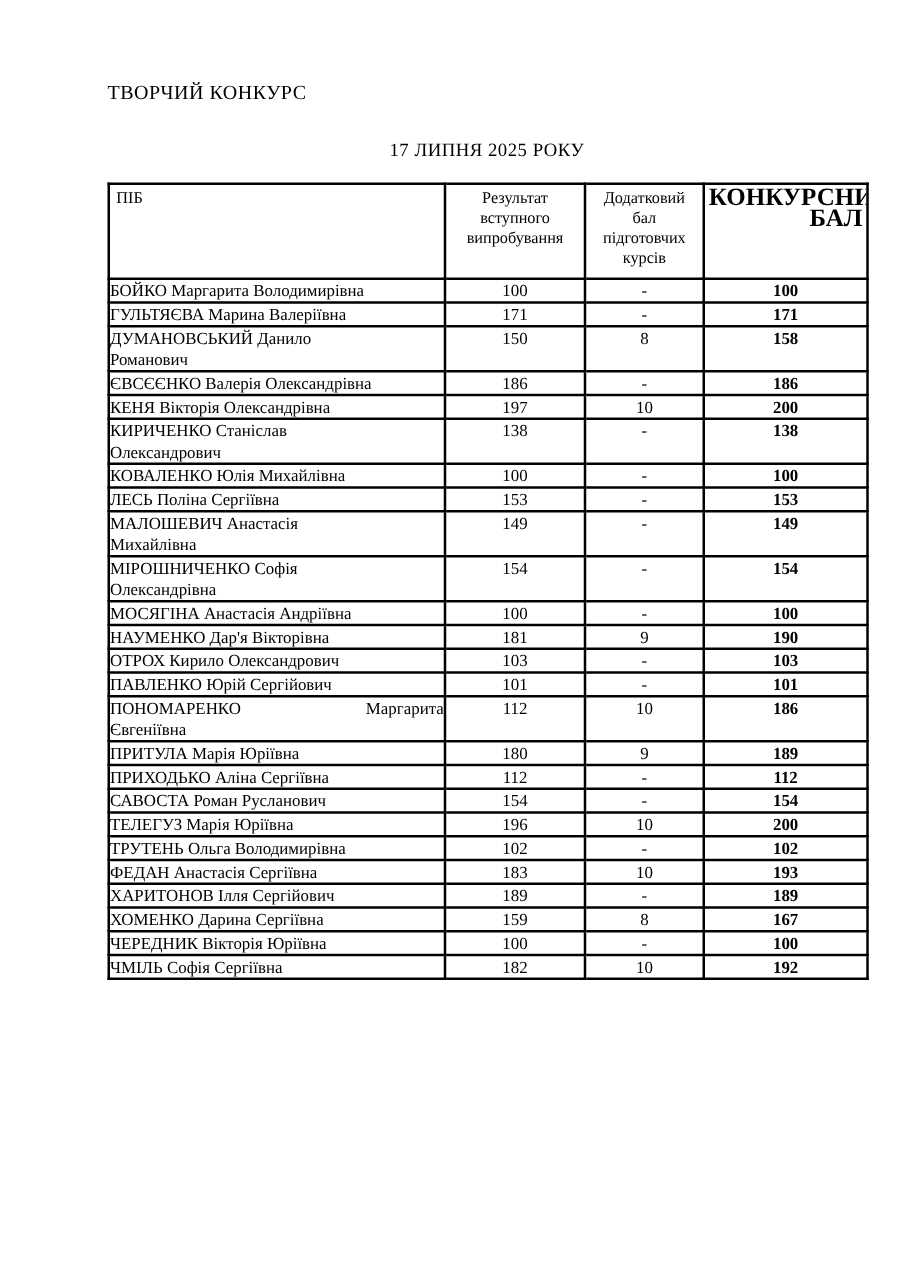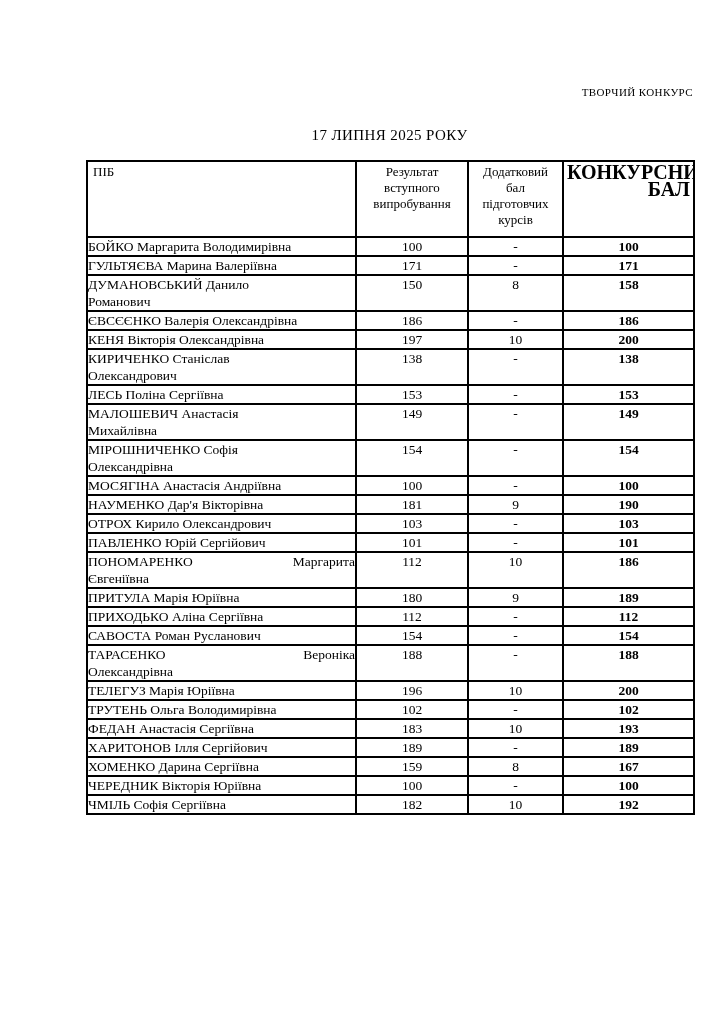--- a/index.html
+++ b/index.html
@@ -17,23 +17,23 @@
     width: 724px;
     height: 1024px;
     overflow: hidden;
     background: #ffffff;
   }
   .content {
     margin-left: 86px;
     width: 607px;
   }
   .page-title {
-    padding-top: 86px;
-    text-align: right;
-    font-size: 11px;
+    padding-top: 66px;
+    text-align: left;
+    font-size: 16px;
     letter-spacing: 0.4px;
   }
   .page-date {
     margin-top: 29px;
     text-align: center;
     font-size: 15px;
     letter-spacing: 0.4px;
   }
   table.results {
     margin-top: 16px;
@@ -150,20 +150,26 @@
   </tr>
 
   <tr>
     <td class="name-cell">КИРИЧЕНКО Станіслав
 Олександрович</td>
     <td class="num-cell">138</td>
     <td class="num-cell">-</td>
     <td class="num-cell total-cell">138</td>
   </tr>
 
+  <tr>
+    <td class="name-cell">КОВАЛЕНКО Юлія Михайлівна</td>
+    <td class="num-cell">100</td>
+    <td class="num-cell">-</td>
+    <td class="num-cell total-cell">100</td>
+  </tr>
 
   <tr>
     <td class="name-cell">ЛЕСЬ Поліна Сергіївна</td>
     <td class="num-cell">153</td>
     <td class="num-cell">-</td>
     <td class="num-cell total-cell">153</td>
   </tr>
 
   <tr>
     <td class="name-cell">МАЛОШЕВИЧ Анастасія
@@ -233,27 +239,20 @@
   </tr>
 
   <tr>
     <td class="name-cell">САВОСТА Роман Русланович</td>
     <td class="num-cell">154</td>
     <td class="num-cell">-</td>
     <td class="num-cell total-cell">154</td>
   </tr>
 
 
-  <tr class="justify">
-    <td class="name-cell">ТАРАСЕНКО Вероніка
-Олександрівна</td>
-    <td class="num-cell">188</td>
-    <td class="num-cell">-</td>
-    <td class="num-cell total-cell">188</td>
-  </tr>
 
   <tr>
     <td class="name-cell">ТЕЛЕГУЗ Марія Юріївна</td>
     <td class="num-cell">196</td>
     <td class="num-cell">10</td>
     <td class="num-cell total-cell">200</td>
   </tr>
 
   <tr>
     <td class="name-cell">ТРУТЕНЬ Ольга Володимирівна</td>

